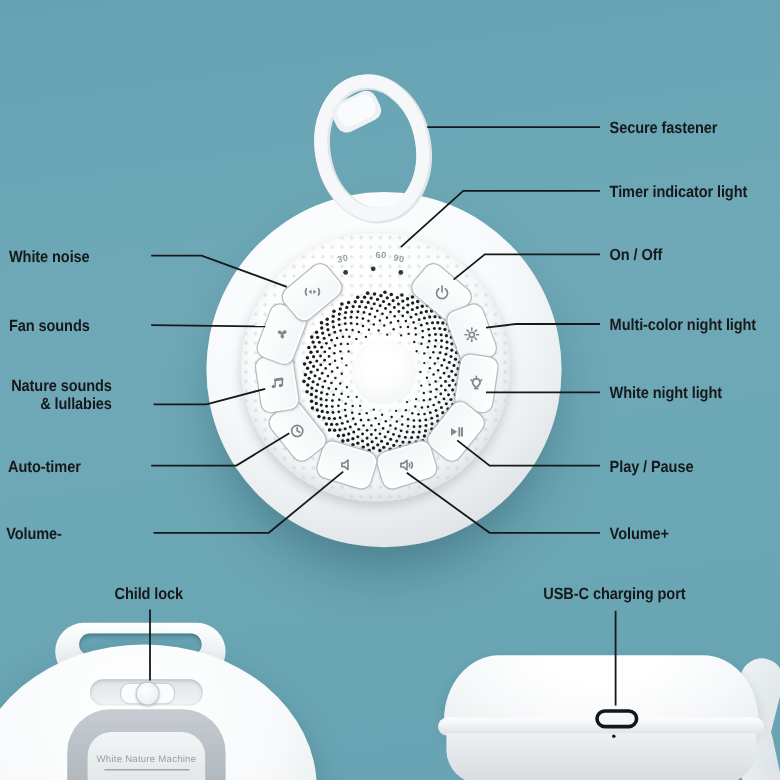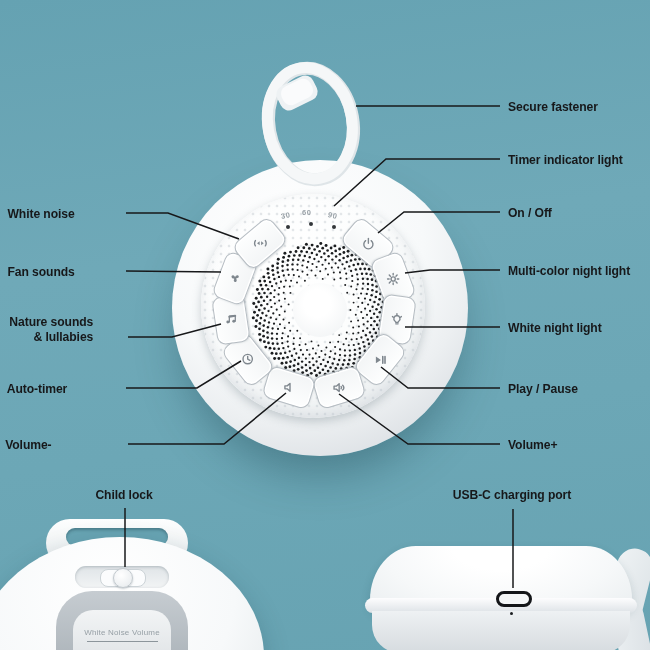--- a/index.html
+++ b/index.html
@@ -90,21 +90,21 @@
         <rect x="2.4" y="6" width="6.4" height="5.2" rx="1.2" fill="#a2abb1"></rect>
       </svg>
     <svg class="abs" style="left:135px;top:571px" width="10" height="12" viewBox="0 0 12 14">
         <path d="M3.2 6V4.2a2.4 2.4 0 0 1 4.8 0V6" fill="none" stroke="#a2abb1" stroke-width="1.4"></path>
         <rect x="2.4" y="6" width="6.4" height="5.2" rx="1.2" fill="#a2abb1"></rect>
       </svg>
     <div class="abs bk-pill"></div>
     <div class="abs bk-knob"></div>
     <div class="abs bk-stand"></div>
     <div class="abs bk-panel"></div>
-    <div class="abs bk-text">White Noise Volume</div>
+    <div class="abs bk-text">White Nature Machine</div>
     <div class="abs bk-line"></div>
   </div>
 
   <div>
     <div class="abs sd-strap1"></div>
     <div class="abs sd-strap2"></div>
     <div class="abs sd-upper"></div>
     <div class="abs sd-flange"></div>
     <div class="abs sd-lower"></div>
     <div class="abs sd-port"></div>
@@ -543,21 +543,21 @@
         <circle cx="134.1" cy="50.8" r="1.50" fill="#1B1D1F"></circle>
         <circle cx="35.7" cy="127.6" r="1.50" fill="#1B1D1F"></circle>
         <circle cx="56.4" cy="4.3" r="1.50" fill="#1B1D1F"></circle>
         <circle cx="124.4" cy="109.3" r="1.50" fill="#1B1D1F"></circle>
         <circle cx="3.3" cy="77.8" r="1.50" fill="#1B1D1F"></circle>
         <circle cx="113.9" cy="19.2" r="1.51" fill="#1B1D1F"></circle>
       </svg>
     <div class="abs center-cap"></div>
 
     <div class="tmark" style="left:281px;top:211px;transform:rotate(-12deg)">30</div>
-    <div class="tmark" style="left:302px;top:208px">60</div>
+    <div class="tmark" style="left:313px;top:208px">60</div>
     <div class="tmark" style="left:328px;top:211px;transform:rotate(12deg)">90</div>
     <div class="tdot" style="left:286px;top:225px"></div>
     <div class="tdot" style="left:309px;top:222px"></div>
     <div class="tdot" style="left:332px;top:225px"></div>
 
     <div class="btn" style="left:344px;top:226.5px;transform:rotate(40deg)">
       <svg width="17" height="17" viewBox="0 0 16 16" style="transform:rotate(-40deg)">
           <path d="M5.4 5 a4.3 4.3 0 1 0 5.2 0"></path>
           <path d="M8 2.9 V7.5"></path>
         </svg>

